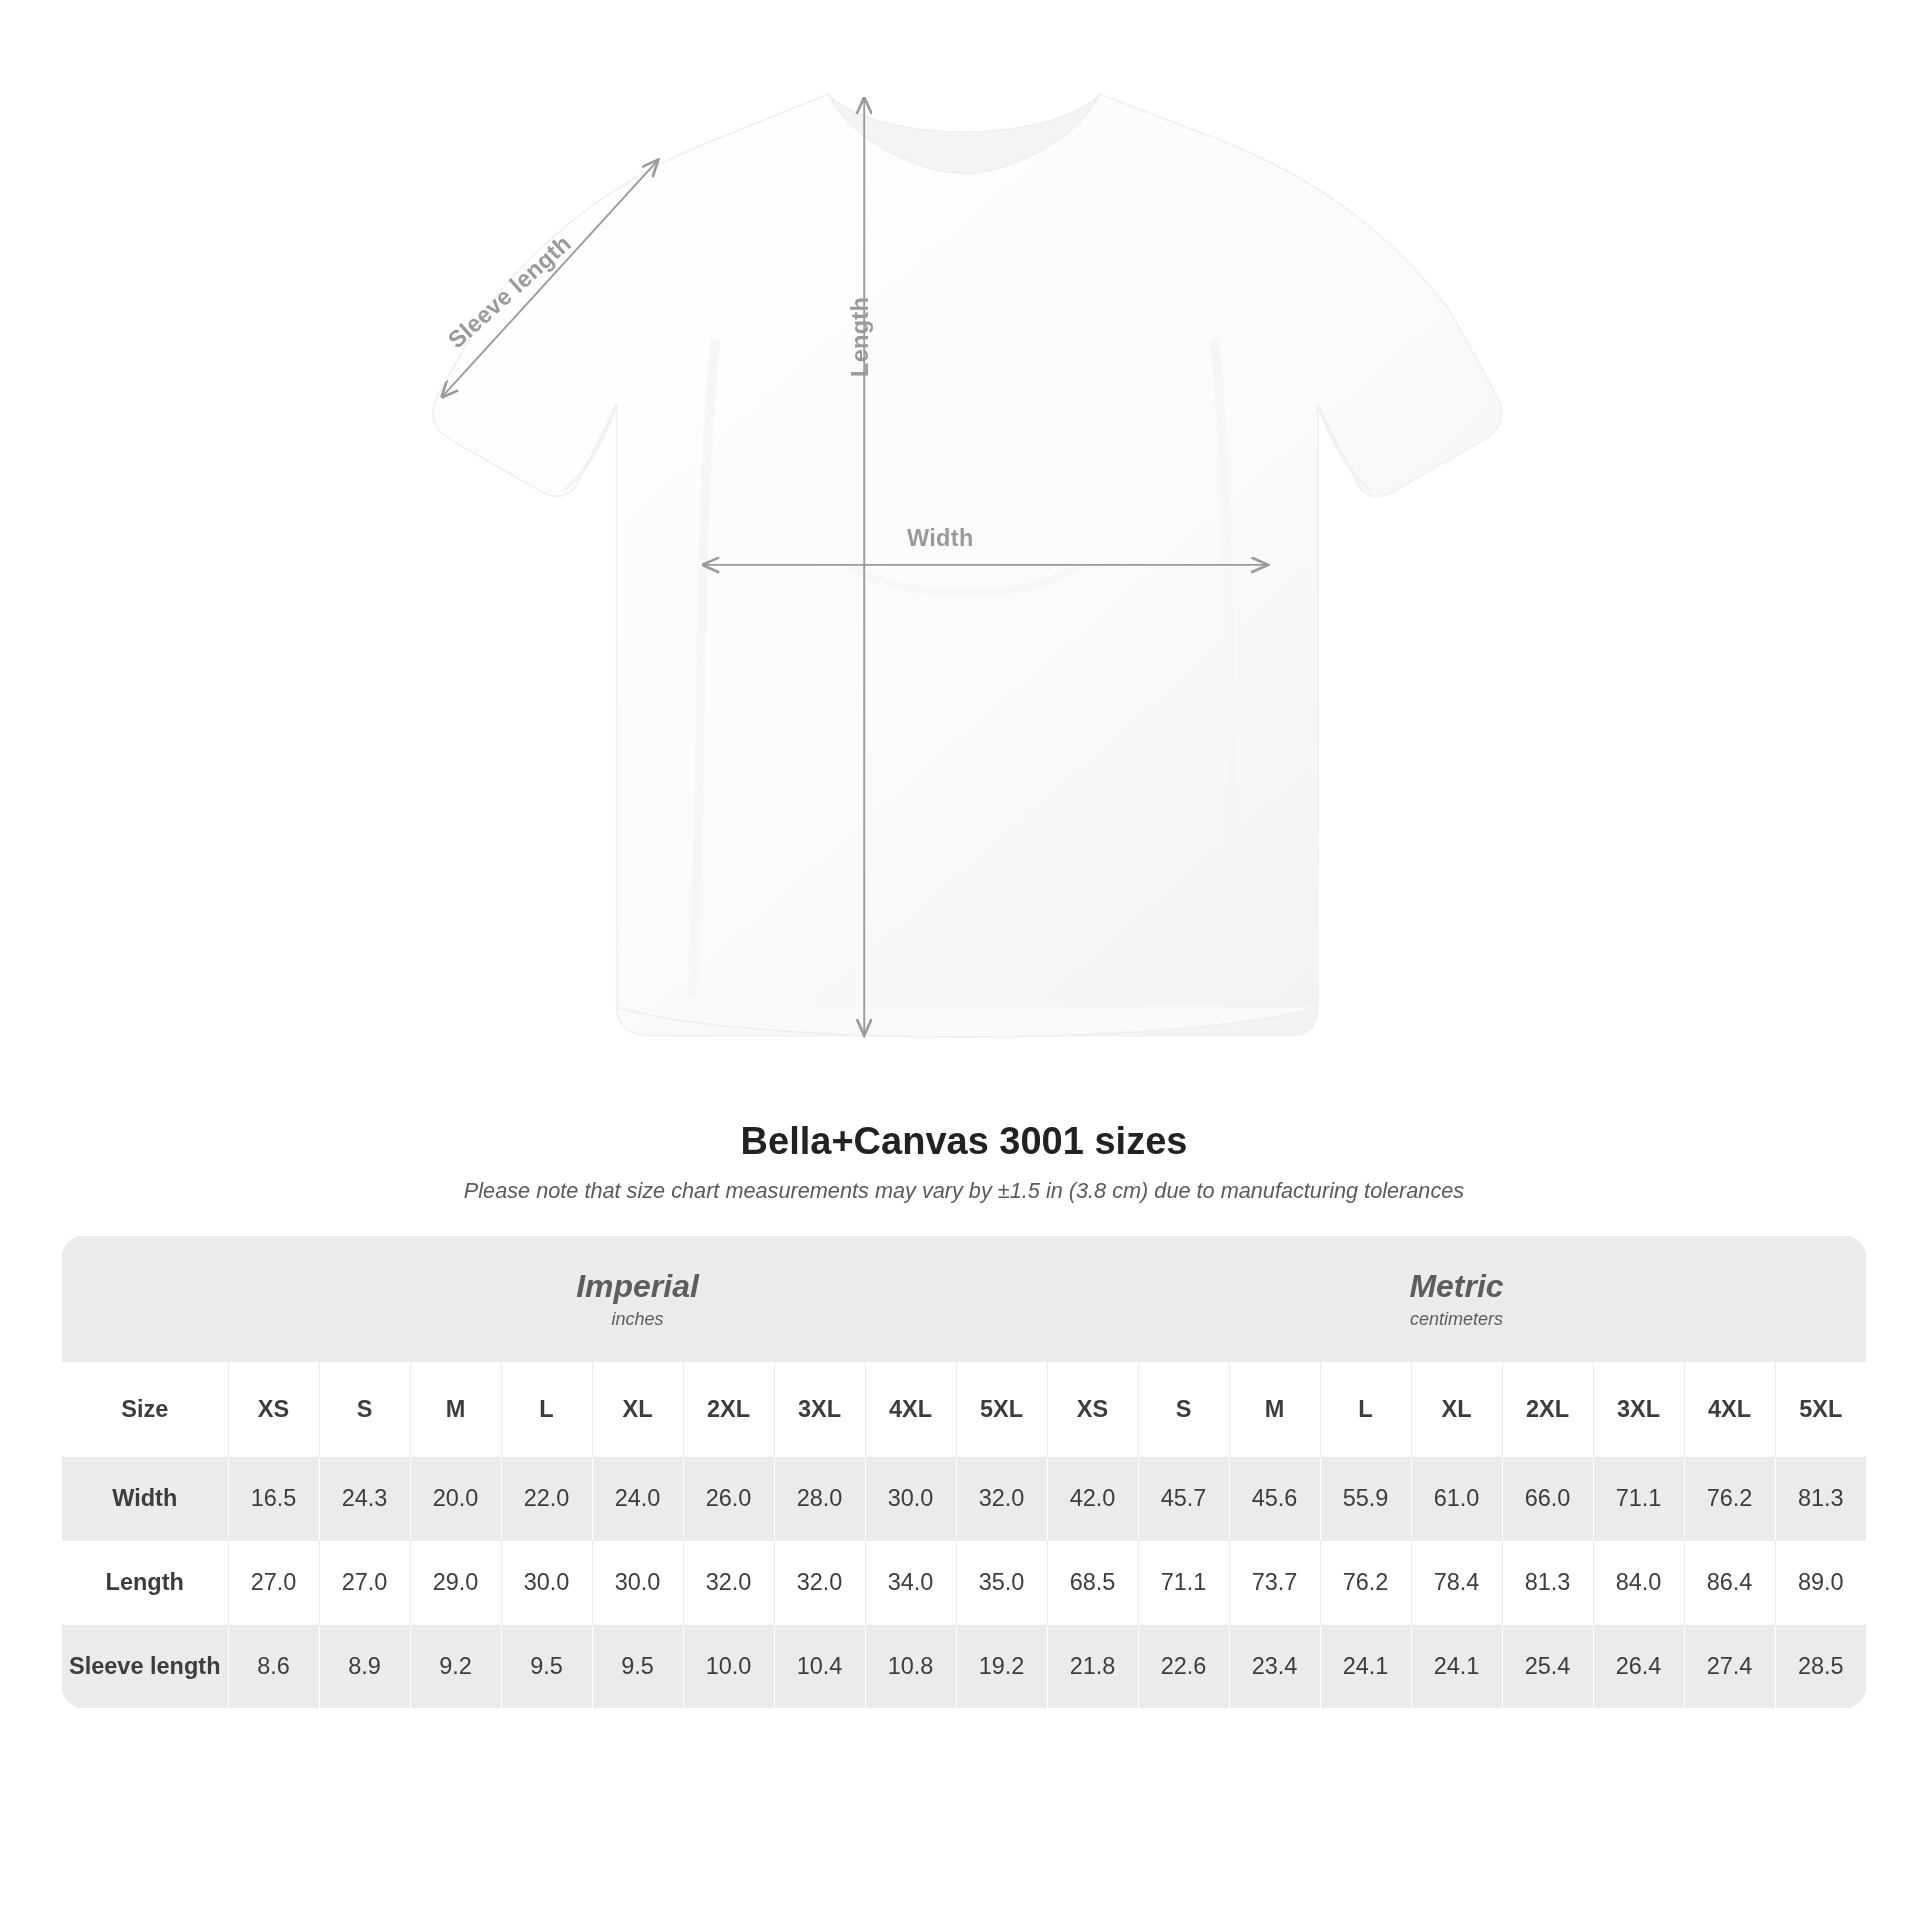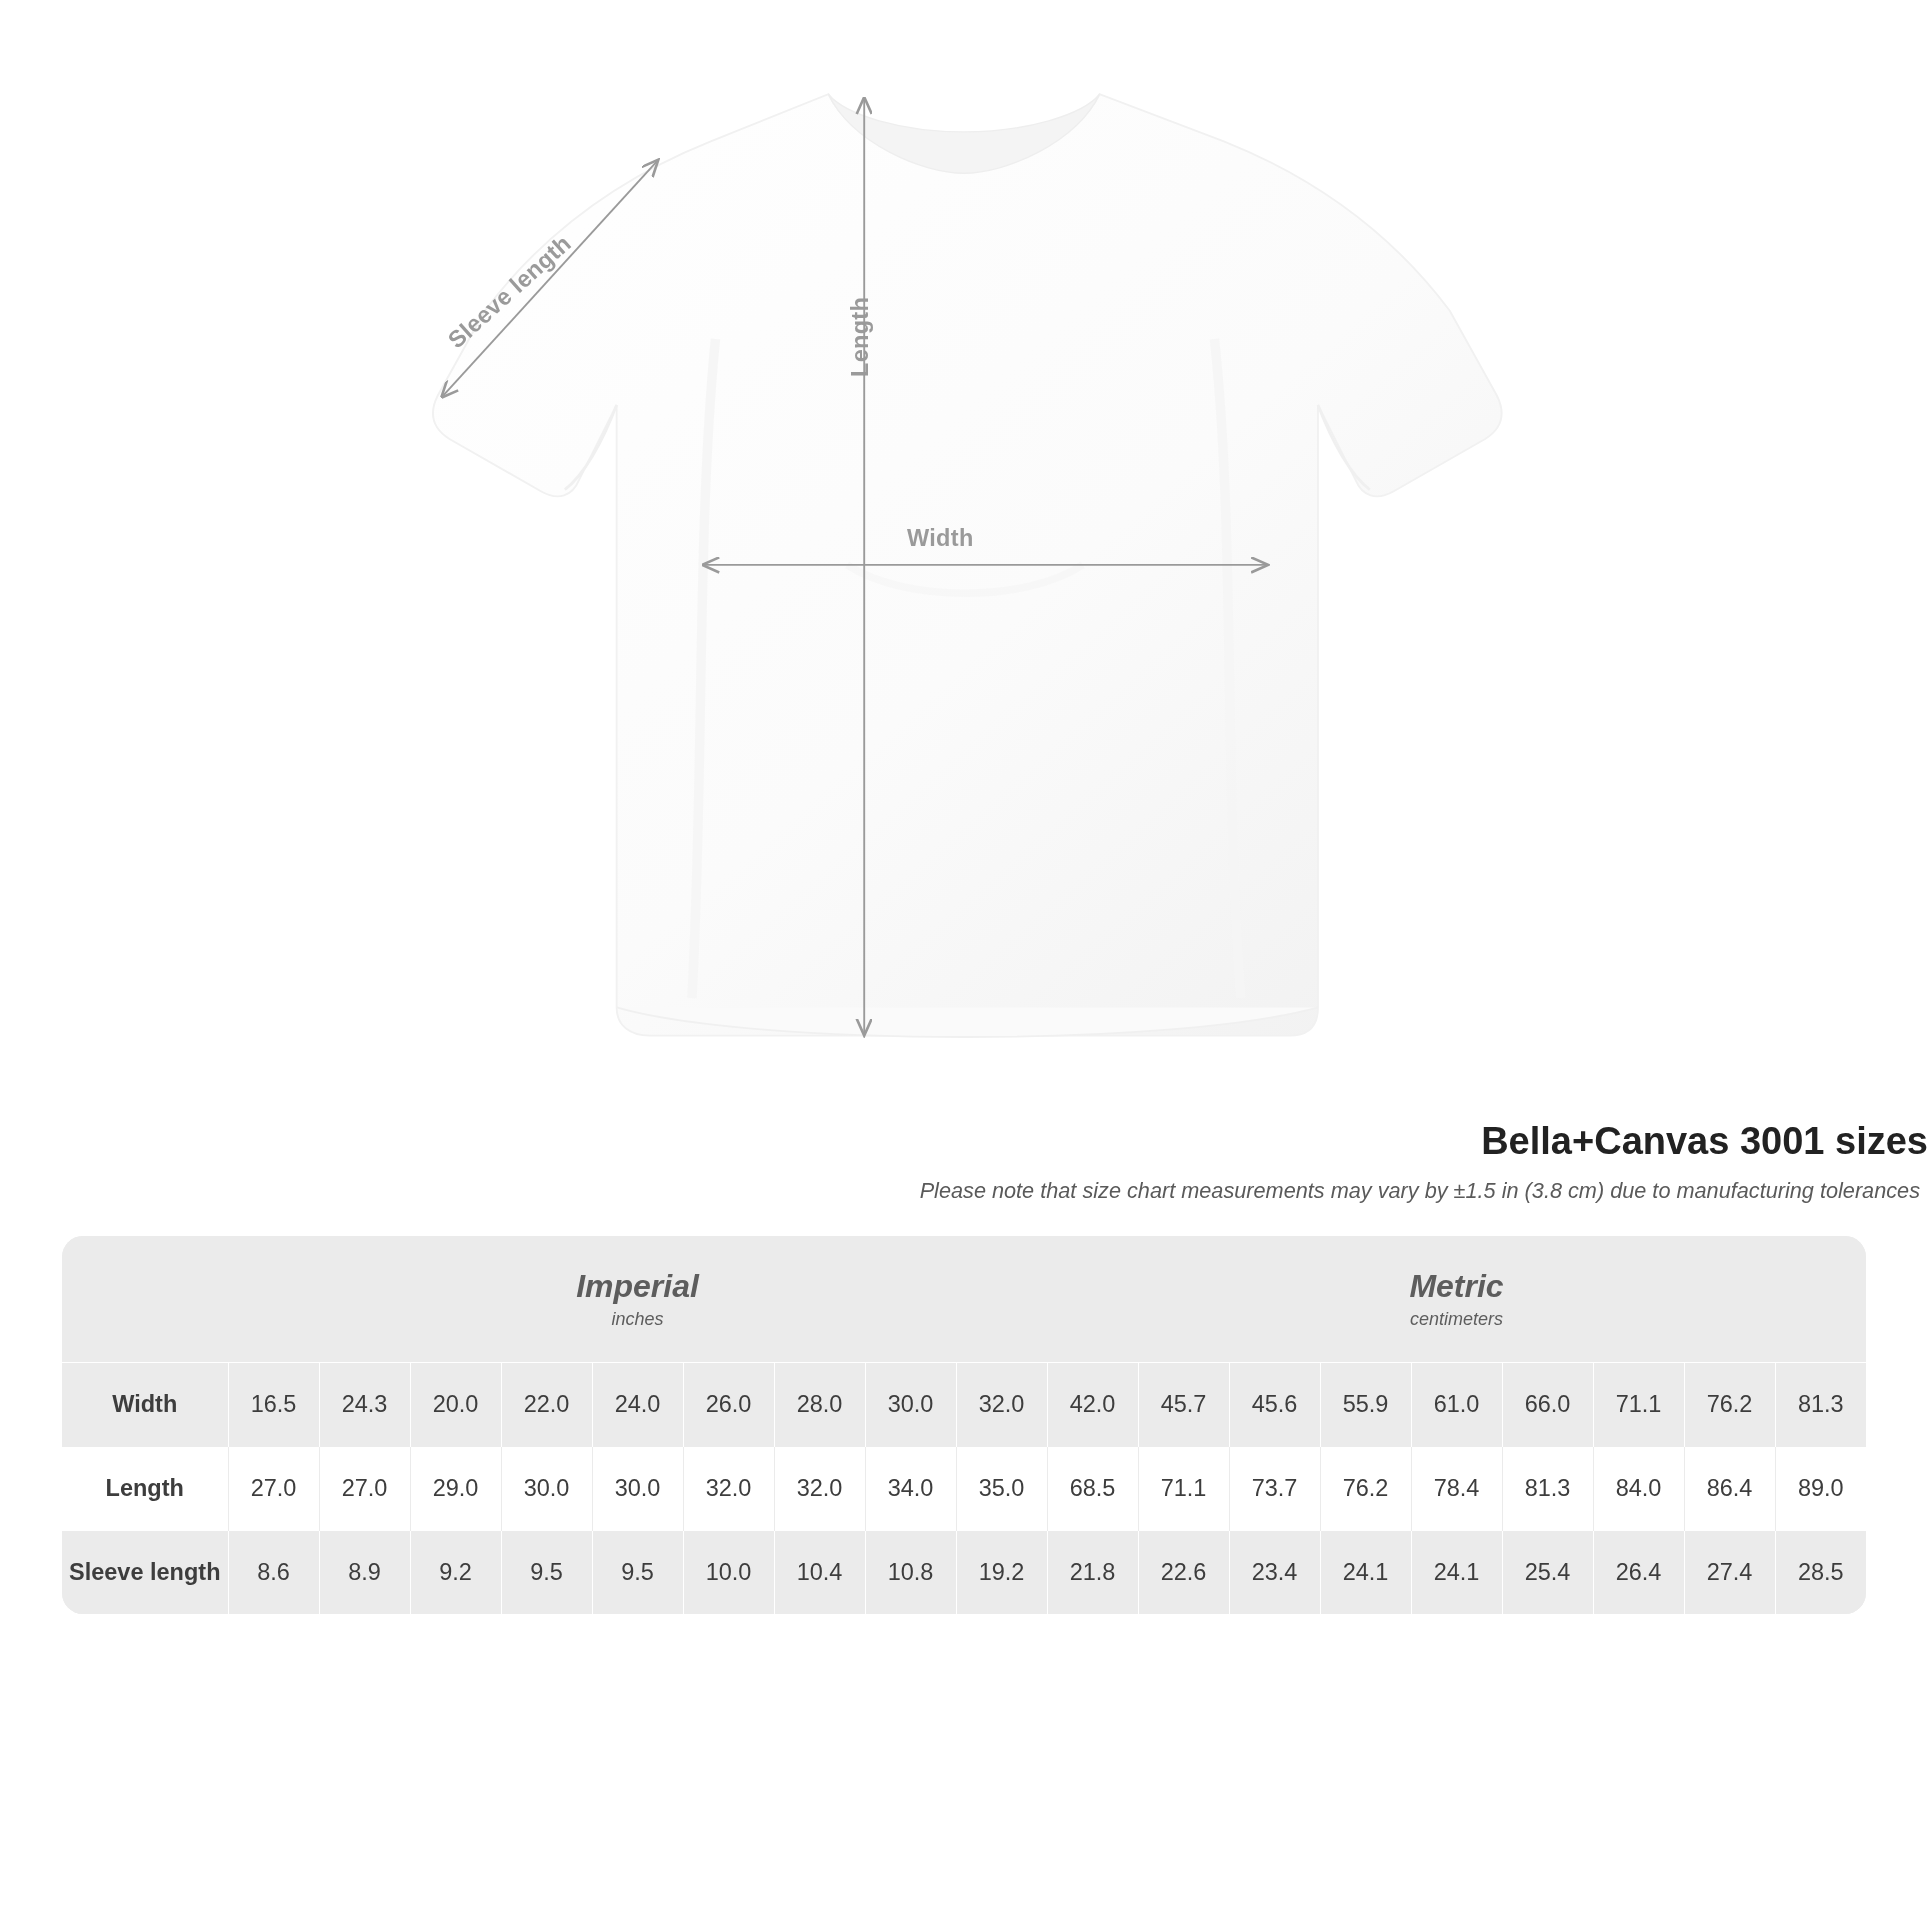--- a/index.html
+++ b/index.html
@@ -52,21 +52,21 @@
   }
   .dim-label.sleeve-label {
     left: 443px;
     top: 334px;
     transform: rotate(-42deg);
     transform-origin: left top;
   }
 
   
   .title-block {
-    text-align: right;
+    text-align: center;
     margin-top: 9.4px;
   }
   .chart-title {
     font-size: 38px;
     font-weight: bold;
     color: #222222;
     margin: 0 0 15px 0;
   }
   .chart-note {
     font-size: 21.7px;
@@ -225,20 +225,41 @@
           <td></td>
           <td colspan="9">
             <div class="unit-title">Imperial</div>
             <div class="unit-sub">inches</div>
           </td>
           <td colspan="9">
             <div class="unit-title">Metric</div>
             <div class="unit-sub">centimeters</div>
           </td>
         </tr>
+        <tr class="head-row">
+          <td class="rowlabel">Size</td>
+          <td>XS</td>
+          <td>S</td>
+          <td>M</td>
+          <td>L</td>
+          <td>XL</td>
+          <td>2XL</td>
+          <td>3XL</td>
+          <td>4XL</td>
+          <td>5XL</td>
+          <td>XS</td>
+          <td>S</td>
+          <td>M</td>
+          <td>L</td>
+          <td>XL</td>
+          <td>2XL</td>
+          <td>3XL</td>
+          <td>4XL</td>
+          <td>5XL</td>
+        </tr>
 
         <tr class="data-row shaded">
           <td class="rowlabel">Width</td>
           <td>16.5</td>
           <td>24.3</td>
           <td>20.0</td>
           <td>22.0</td>
           <td>24.0</td>
           <td>26.0</td>
           <td>28.0</td>

